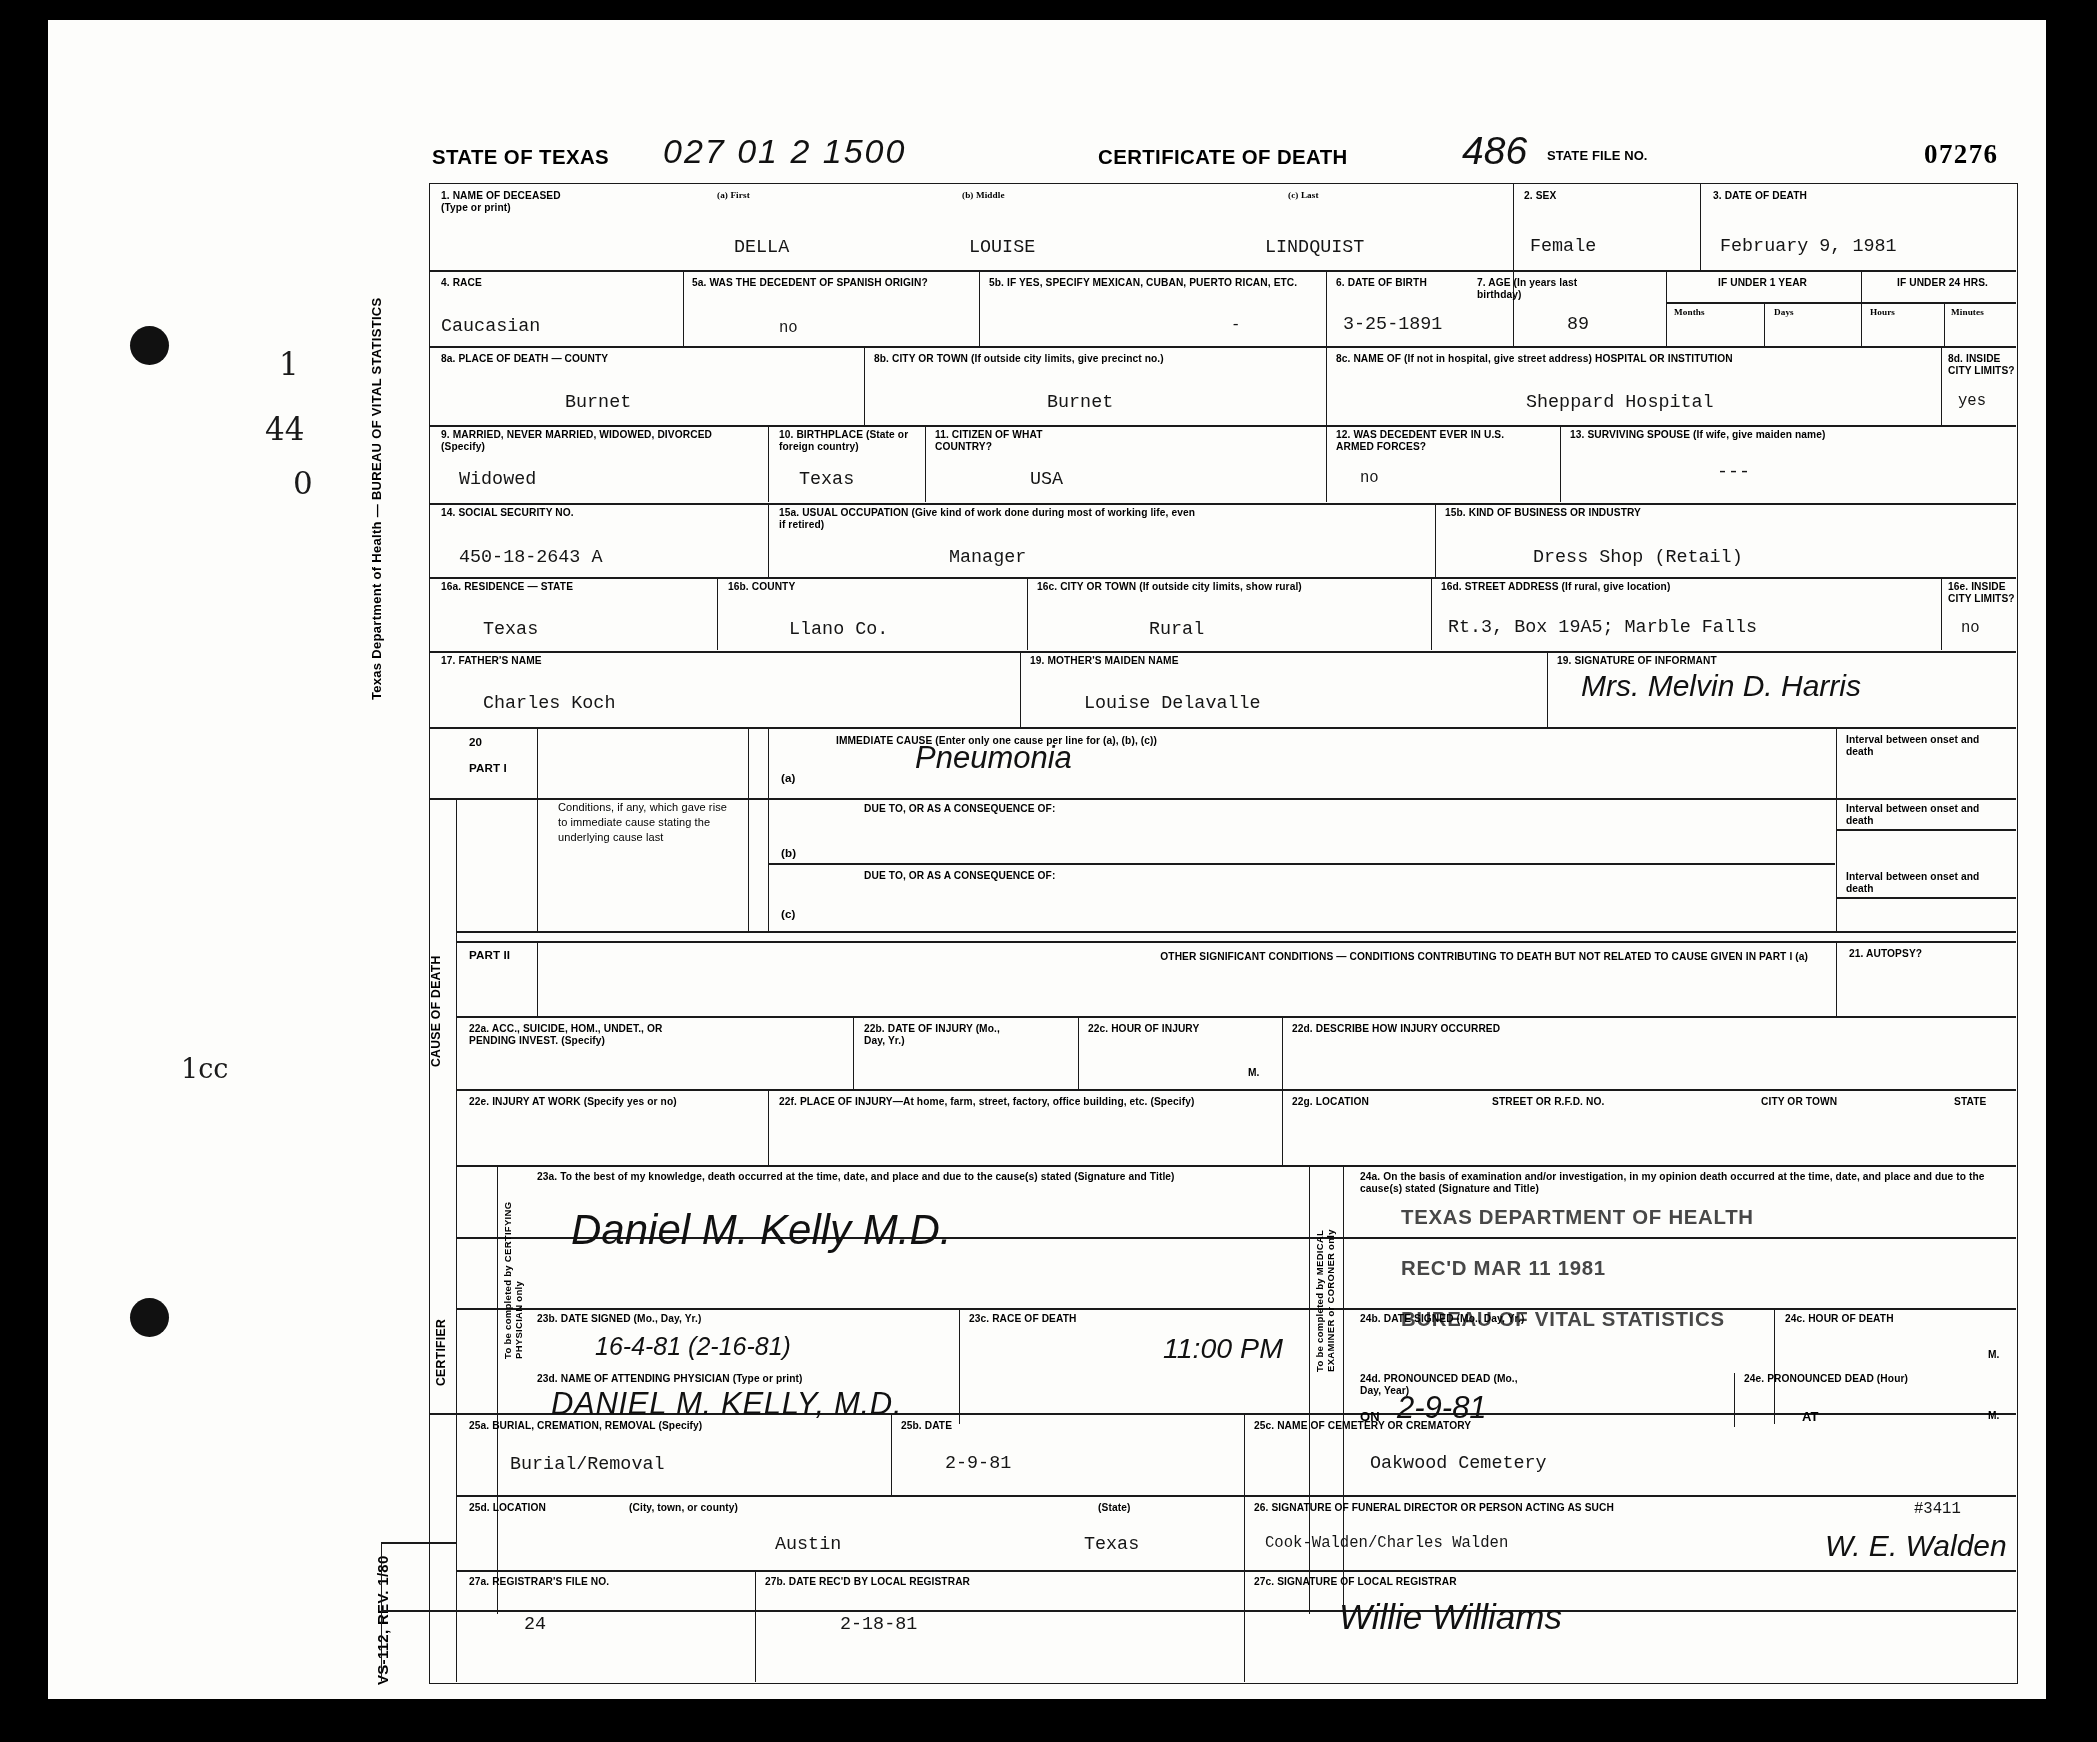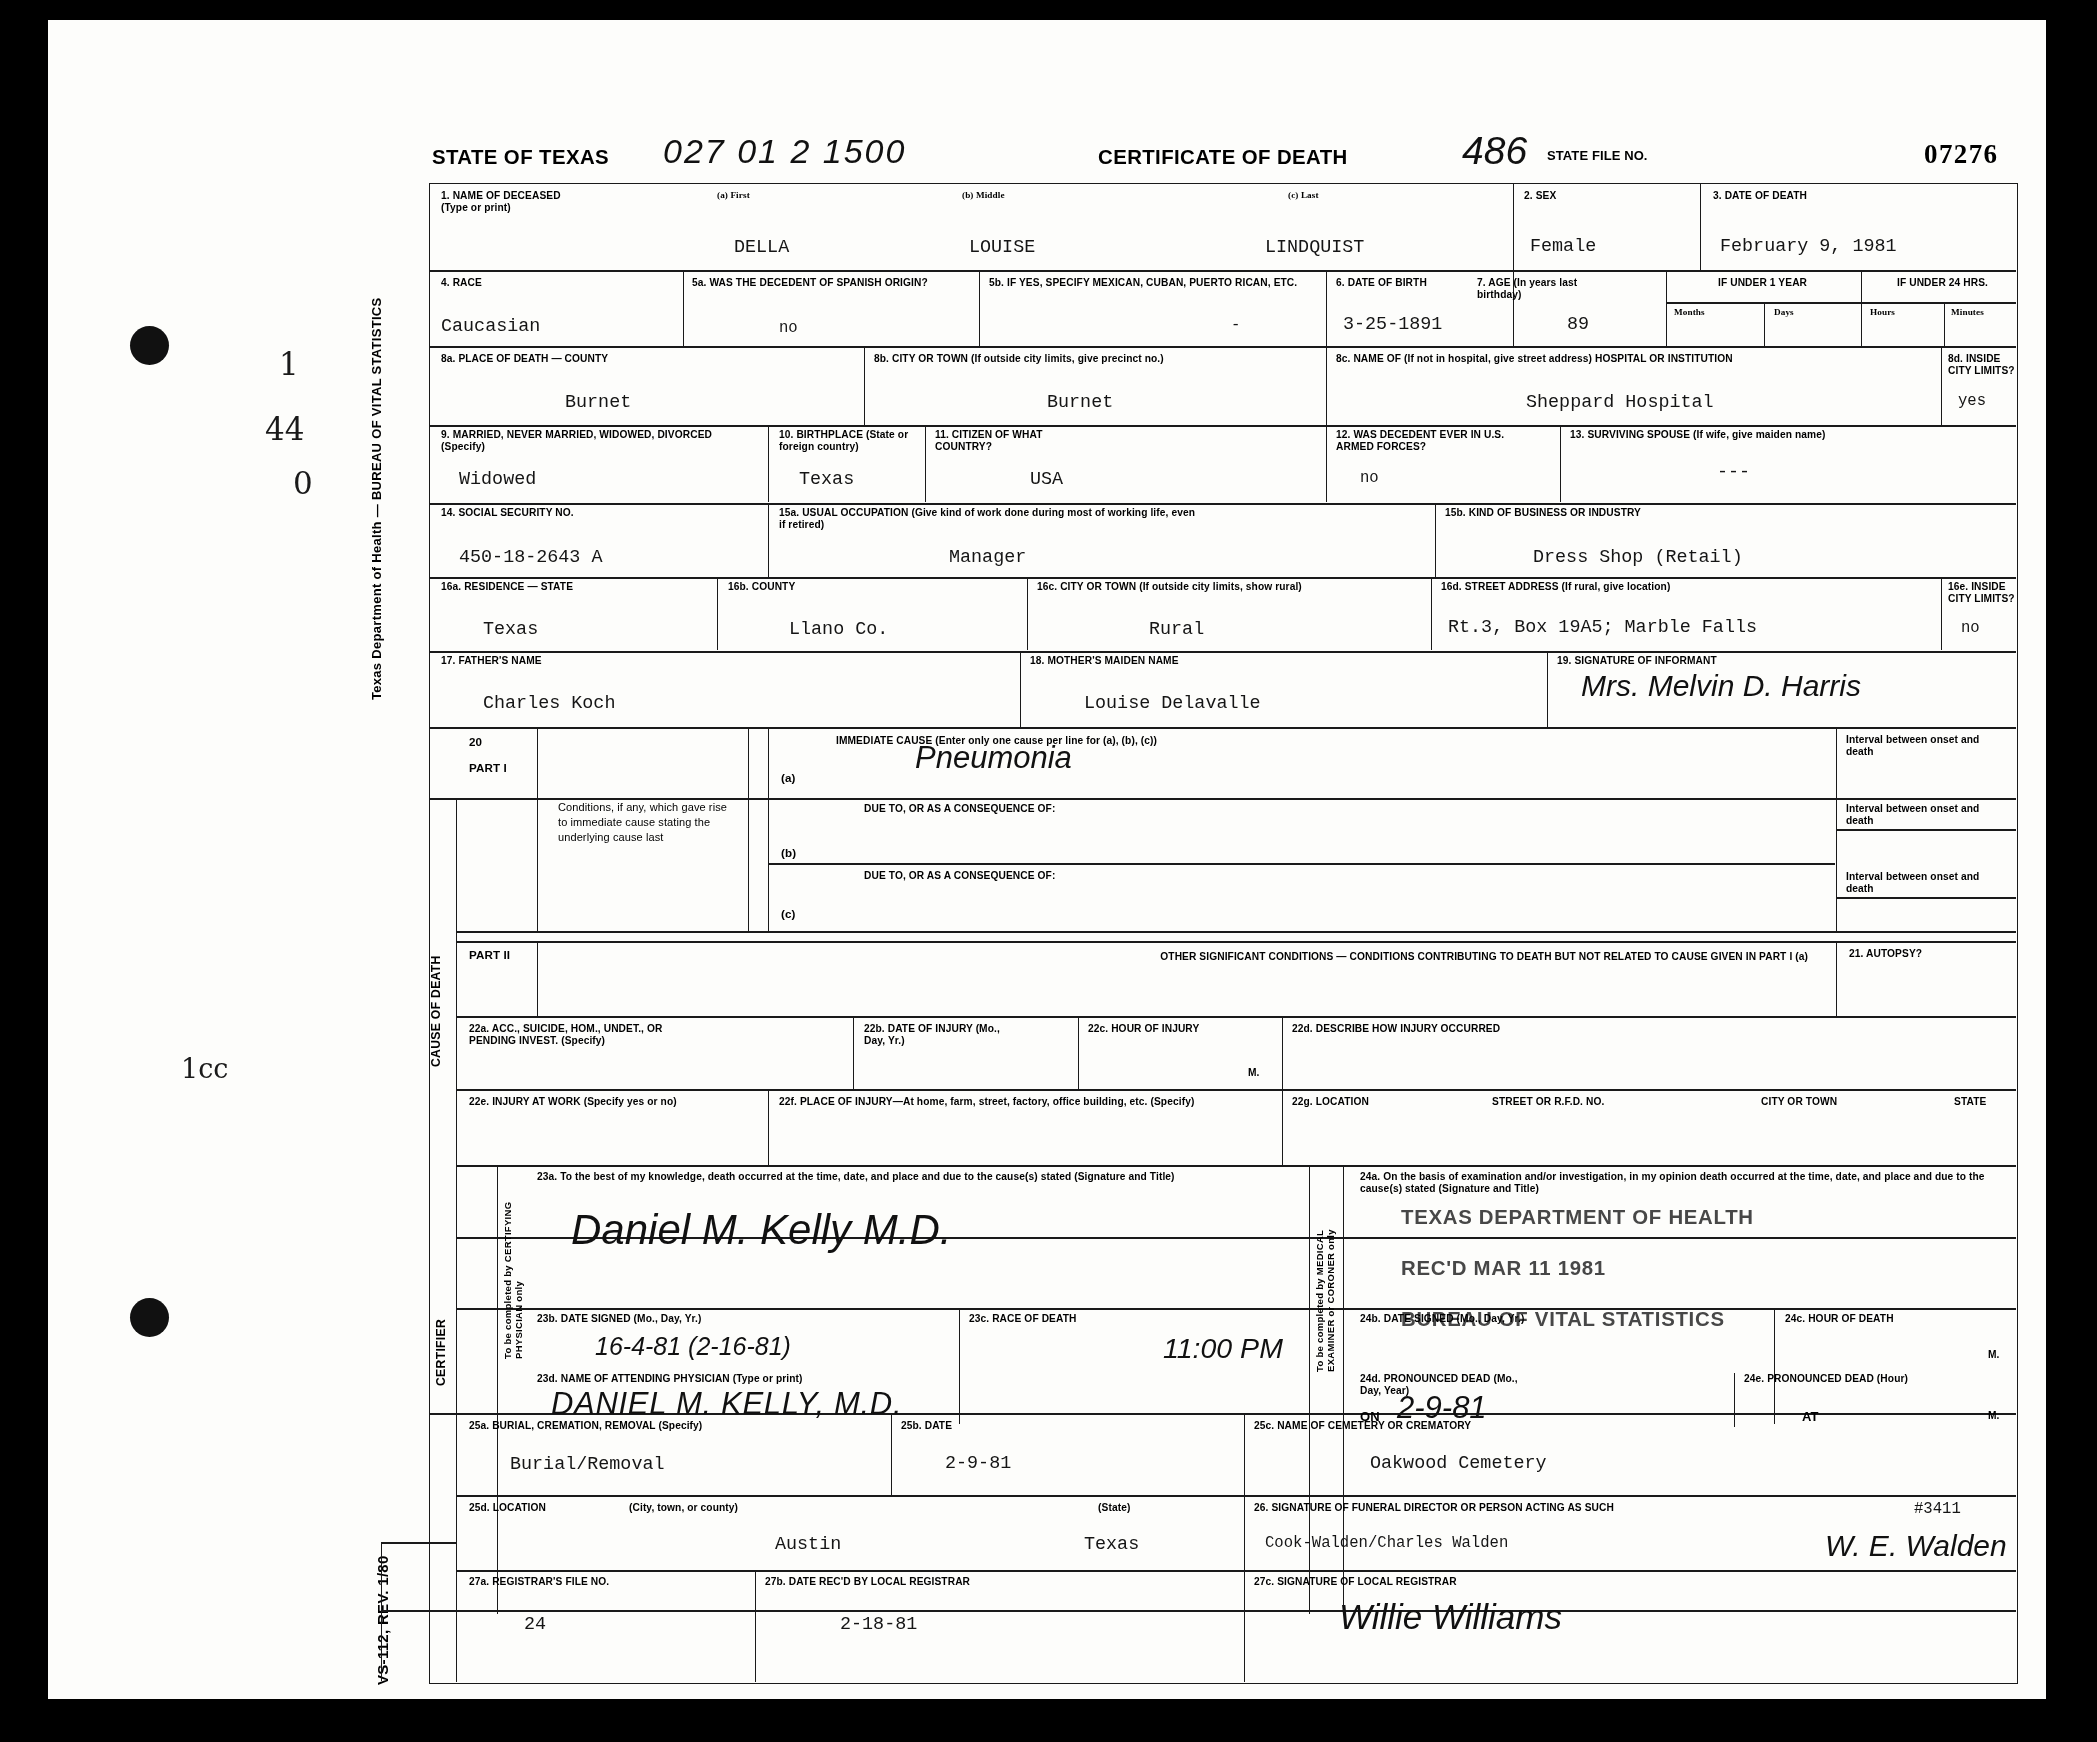--- a/index.html
+++ b/index.html
@@ -165,21 +165,21 @@
     <div class="ln" style="left:1383px;top:557px;width:1.4px;height:73px;"></div>
     <div class="lbl" style="left:1393px;top:561px;">16d. STREET ADDRESS (If rural, give location)</div>
     <div class="val" style="left:1400px;top:597px;">Rt.3, Box 19A5; Marble Falls</div>
     <div class="ln" style="left:1893px;top:557px;width:1.4px;height:73px;"></div>
     <div class="lbl" style="left:1900px;top:561px;width:67px;">16e. INSIDE CITY LIMITS?</div>
     <div class="val s" style="left:1913px;top:599px;">no</div>
 
     <div class="lbl" style="left:393px;top:635px;">17. FATHER'S NAME</div>
     <div class="val" style="left:435px;top:673px;">Charles Koch</div>
     <div class="ln" style="left:972px;top:631px;width:1.4px;height:76px;"></div>
-    <div class="lbl" style="left:982px;top:635px;">18. MOTHER'S MAIDEN NAME</div>
+    <div class="lbl" style="left:982px;top:635px;">19. MOTHER'S MAIDEN NAME</div>
     <div class="val" style="left:1036px;top:673px;">Louise Delavalle</div>
     <div class="ln" style="left:1499px;top:631px;width:1.4px;height:76px;"></div>
     <div class="lbl" style="left:1509px;top:635px;">19. SIGNATURE OF INFORMANT</div>
     <div class="hand" style="left:1533px;top:649px;font-size:30px;">Mrs. Melvin D. Harris</div>
 
     <div class="lbl" style="left:421px;top:715px;font-size:11.6px;">20</div>
     <div class="lbl" style="left:421px;top:741px;font-size:11.6px;">PART I</div>
     <div class="lbl" style="left:788px;top:715px;">IMMEDIATE CAUSE (Enter only one cause per line for (a), (b), (c))</div>
     <div class="lbl" style="left:510px;top:780px;width:170px;font-weight:normal;font-size:11px;line-height:1.35;">Conditions, if any, which gave rise to immediate cause stating the underlying cause last</div>
 

